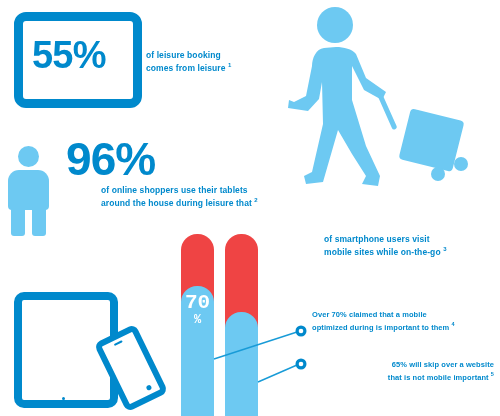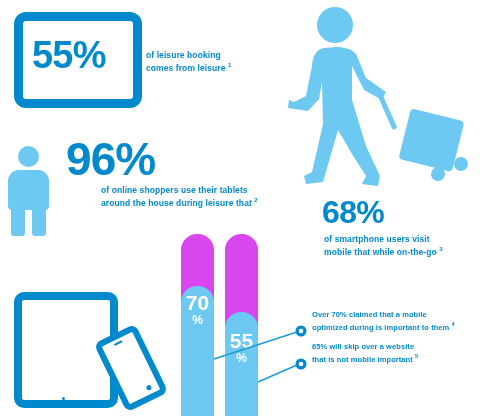--- a/index.html
+++ b/index.html
@@ -133,21 +133,22 @@
   #device-phone-speaker {
     left: 12px; top: 3px;
     width: 9px; height: 2px;
     border-radius: 1px;
     background: #0089CC;
   }
 
   
   .bar {
     border-radius: 16px 16px 0 0;
-    background: #d946ef;
+    background: #ef4444;
+    font-family: Liberation Mono, monospace;
   }
   .bar-fill {
     position: absolute;
     left: 0;
     bottom: 0;
     width: 100%;
     background: #6DC9F2;
     border-radius: 16px 16px 0 0;
   }
   .bar-label {
@@ -161,34 +162,34 @@
   }
   .bar-label .num { display: block; font-size: 21px; }
   .bar-label .pct { display: block; font-size: 12px; margin-top: 1px; }
 
   #bar-70 { left: 181px; top: 234px; width: 33px; height: 182px; }
   #bar-70 .bar-fill { height: 130px; }
   #bar-70 .bar-label { top: 58px; }
 
   #bar-55 { left: 225px; top: 234px; width: 33px; height: 182px; }
   #bar-55 .bar-fill { height: 104px; }
-  #bar-55 .bar-label { top: 96px; }
+  #bar-55 .bar-label { top: 80px; padding-left: 40px; }
 
   
   #callout-svg { left: 0; top: 0; }
   .callout-text {
     font-weight: bold;
     color: #0089CC;
     font-size: 7.5px;
     line-height: 1.5;
     letter-spacing: 0.01em;
   }
   .callout-text sup { font-size: 5.5px; vertical-align: super; }
   #callout-1-text { left: 312px; top: 309px; width: 182px; }
-  #callout-2-text { left: 312px; top: 341px; width: 182px; }
+  #callout-2-text { left: 312px; top: 359px; width: 182px; text-align: right; }
 </style>
 </head>
 <body>
 
 <div id="infographic">
 
   <div class="abs" id="tablet-frame"></div>
   <div class="abs" id="tablet-home-dot"></div>
   <div class="abs big-stat" id="stat-55-tablet">55%</div>
   <div class="abs caption" id="caption-55">
@@ -213,24 +214,23 @@
   <div class="abs" id="person-leg-left"></div>
   <div class="abs" id="person-leg-right"></div>
 
   <div class="abs big-stat" id="stat-96">96%</div>
   <div class="abs caption" id="caption-96">
     <span>of online shoppers use their tablets</span><br>
     <span>around the house during leisure that</span>
     <sup>2</sup>
   </div>
 
-  <div class="abs big-stat" id="stat-68">68%</div>
   <div class="abs caption" id="caption-68">
     <span>of smartphone users visit</span><br>
-    <span>mobile that while on-the-go</span>
+    <span>mobile sites while on-the-go</span>
     <sup>3</sup>
   </div>
 
   <div class="abs" id="device-tablet"></div>
   <div class="abs" id="device-tablet-dot"></div>
   <div class="abs" id="device-phone">
     <div class="abs" id="device-phone-speaker"></div>
     <div class="abs" id="device-phone-dot"></div>
   </div>
 

